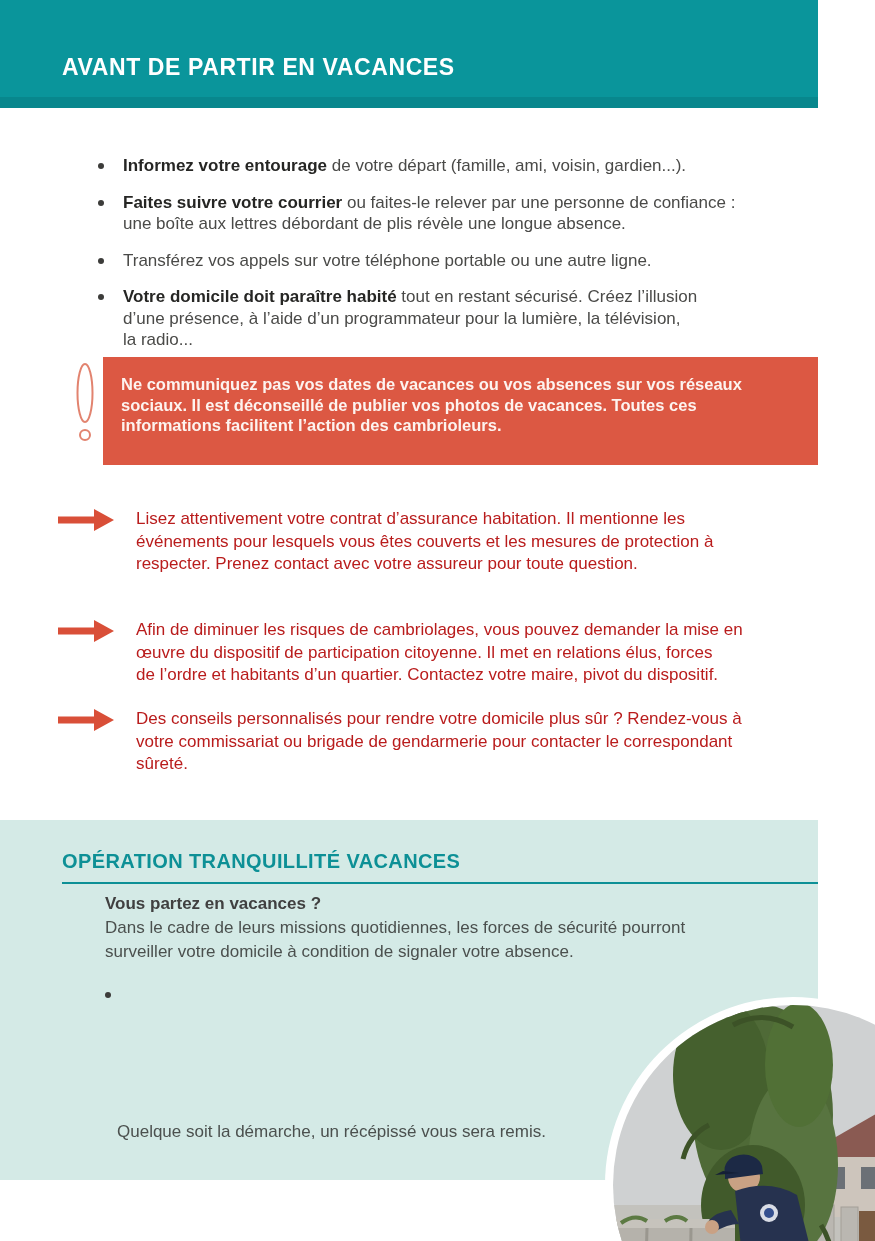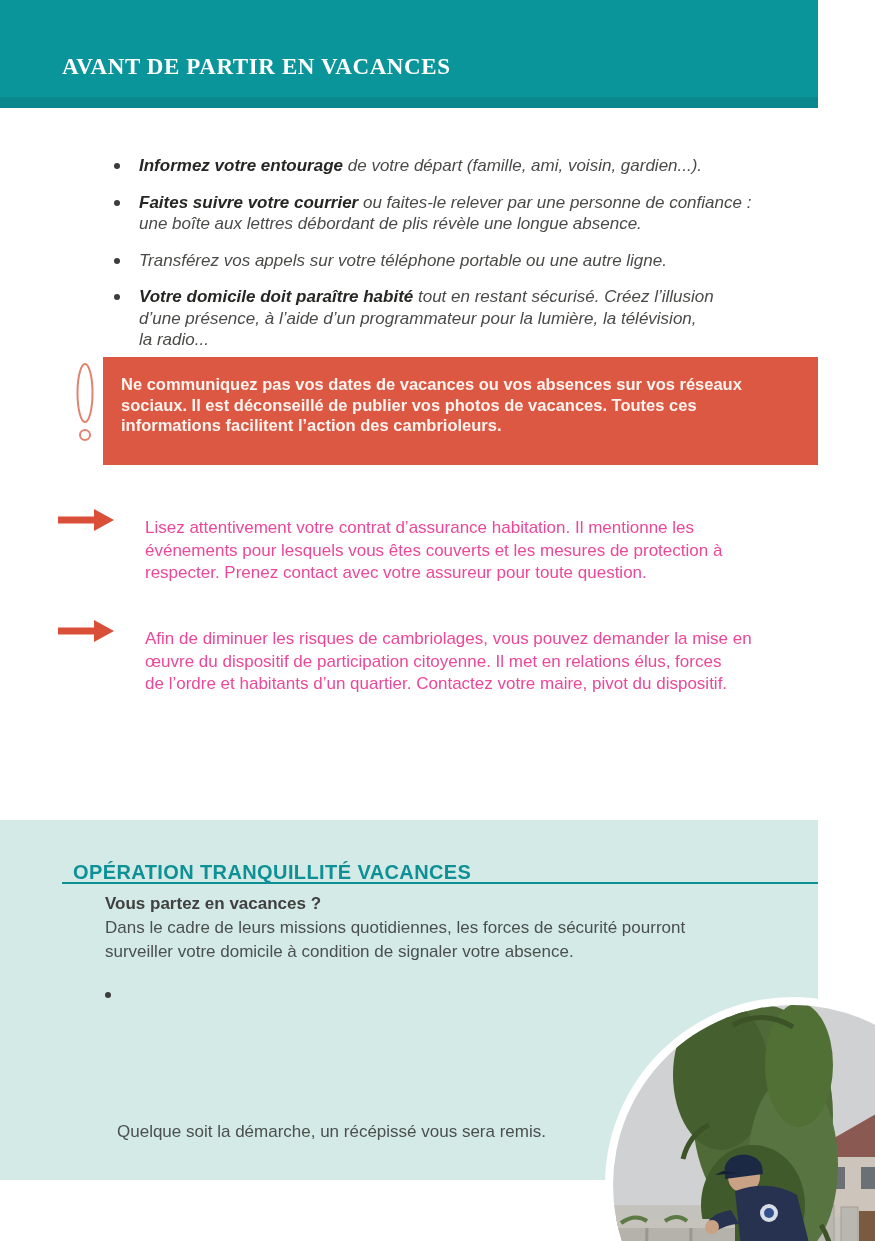--- a/index.html
+++ b/index.html
@@ -5,45 +5,45 @@
   html,body{margin:0;padding:0;background:#ffffff;}
   .page{
     position:relative;width:875px;height:1241px;overflow:hidden;background:#ffffff;
     font-family:"Liberation Sans", sans-serif;color:#3e3e3c;
   }
   
   .banner{position:absolute;left:0;top:0;width:818px;height:108px;background:#0a959b;}
   .banner .shade{position:absolute;left:0;bottom:0;width:100%;height:11px;background:rgba(0,40,42,0.12);}
   .banner h1{
     position:absolute;left:62px;top:54px;margin:0;color:#ffffff;
-    font-size:23px;font-weight:700;letter-spacing:0.6px;font-family:Liberation Serif, serif;
-  }
-  
-  .tips{position:absolute;left:114px;top:155px;width:710px;font-style:italic;}
+    font-size:23px;font-weight:700;letter-spacing:0.6px;
+  }
+  
+  .tips{position:absolute;left:98px;top:155px;width:710px;}
   .tip{display:flex;gap:19px;margin-bottom:15px;}
   .dot{flex:0 0 auto;width:6px;height:6px;border-radius:50%;background:#3c3c3a;margin-top:8px;}
   .rich{margin:0;font-size:17px;line-height:21.5px;white-space:pre-wrap;color:#4a4a48;}
   .rich .b{font-weight:700;color:#262624;}
   .rich .link{color:#0b9aa4;font-weight:700;}
   
   .callout{
     position:absolute;left:103px;top:357px;width:715px;height:108px;background:#dc5843;
     box-sizing:border-box;padding:17px 20px 0 18px;
   }
   .callout p{margin:0;color:#fdf3ef;font-weight:700;font-size:16.5px;line-height:20.5px;white-space:pre-wrap;}
   .excl{position:absolute;left:72px;top:362px;}
   
   .advice{position:absolute;left:58px;width:740px;display:flex;gap:19px;}
   .advice .arrow{flex:0 0 auto;margin-top:4px;}
-  .advice p{margin:12px;font-size:17px;line-height:22.5px;white-space:pre-wrap;color:#ec4899;}
+  .advice p{margin:3px;font-size:17px;line-height:22.5px;white-space:pre-wrap;color:#b91c1c;}
   .a1{top:505px;} .a2{top:616px;} .a3{top:705px;}
   
   .otv{position:absolute;left:0;top:820px;width:818px;height:360px;background:#d4eae6;}
   .otv h2{
-    position:absolute;left:62px;top:30px;margin:11px;color:#0d9096;
+    position:absolute;left:62px;top:30px;margin:0;color:#0d9096;
     font-size:20px;font-weight:700;letter-spacing:0.4px;text-align:center;
   }
   .otv .rule{position:absolute;left:62px;top:62px;width:756px;height:2px;background:#0d9096;}
   .otv .intro{position:absolute;left:105px;top:72px;width:706px;font-size:17px;line-height:24px;color:#4b504e;}
   .otv .intro .b{color:#404040;}
   .otv-bullets{position:absolute;left:105px;top:164px;width:610px;}
   .otv-bullets .tip{margin-bottom:26px;}
   .otv-bullets .rich{line-height:24px;color:#4b504e;}
   .otv-bullets .rich .b{color:#1f201e;}
   .closing{position:absolute;left:105px;top:290px;margin:12px;font-size:17px;color:#4b504e;}
@@ -110,20 +110,30 @@
   </div>
   <div class="advice a2">
     <span class="arrow">
       <svg width="56" height="22" viewBox="0 0 56 22">
           <path d="M0,7.5 h36 v-7.5 l20,11 -20,11 v-7.5 h-36 z" fill="#d94f38"></path>
         </svg>
     </span>
     <p>Afin de diminuer les risques de cambriolages, vous pouvez demander la mise en
 œuvre du dispositif de participation citoyenne. Il met en relations élus, forces
 de l’ordre et habitants d’un quartier. Contactez votre maire, pivot du dispositif.</p>
+  </div>
+  <div class="advice a3">
+    <span class="arrow">
+      <svg width="56" height="22" viewBox="0 0 56 22">
+          <path d="M0,7.5 h36 v-7.5 l20,11 -20,11 v-7.5 h-36 z" fill="#d94f38"></path>
+        </svg>
+    </span>
+    <p>Des conseils personnalisés pour rendre votre domicile plus sûr ? Rendez-vous à
+votre commissariat ou brigade de gendarmerie pour contacter le correspondant
+sûreté.</p>
   </div>
 
   <section class="otv">
     <h2>OPÉRATION TRANQUILLITÉ VACANCES</h2>
     <div class="rule"></div>
     <p class="rich intro"><span class="b">Vous partez en vacances ?</span><span>
 Dans le cadre de leurs missions quotidiennes, les forces de sécurité pourront
 surveiller votre domicile à condition de signaler votre absence.
 </span></p>
     <div class="otv-bullets">

